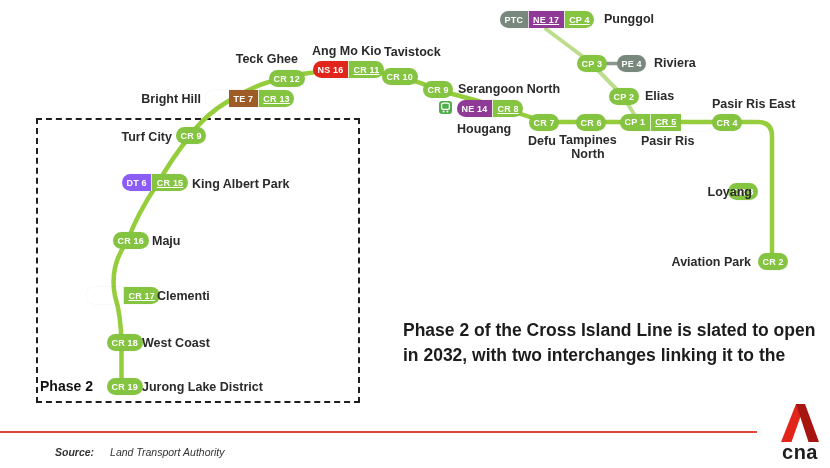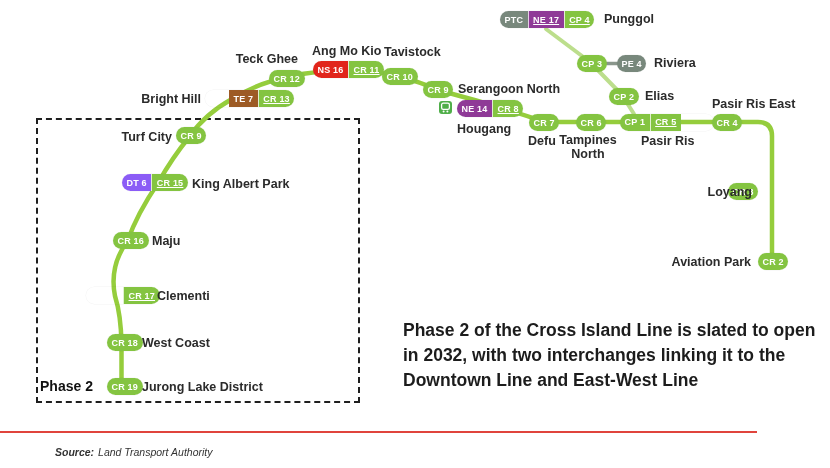--- a/index.html
+++ b/index.html
@@ -41,21 +41,21 @@
   }
   .caption{
     position:absolute;left:403px;top:318px;width:420px;z-index:3;
     font-weight:bold;font-size:17.5px;line-height:25px;color:#1C1C1C;
   }
   .red-divider{position:absolute;left:0;top:431px;width:757px;height:2px;background:#E0443C;z-index:3;}
   .source{
     position:absolute;left:55px;top:446px;z-index:3;font-size:10.5px;color:#333;
     font-style:italic;
   }
-  .source .src-label{font-weight:bold;margin-right:4px;}
+  .source .src-label{font-weight:bold;margin-right:16px;}
   .cna-logo{position:absolute;left:774px;top:404px;width:52px;z-index:3;text-align:center;}
   .cna-logo svg{display:block;margin:0 auto;}
   .cna-text{
     font-weight:bold;font-size:20px;line-height:18px;color:#1E1E1E;
     letter-spacing:0.5px;margin-top:1px;
   }
 </style>
 </head>
 <body>
 
@@ -195,22 +195,28 @@
   <div class="lbl" style="left:142px;top:336px">West Coast</div>
   <div class="lbl" style="left:142px;top:380px">Jurong Lake District</div>
   <div class="lbl" style="right:78px;top:185px">Loyang</div>
   <div class="lbl" style="right:79px;top:255px">Aviation Park</div>
 
   <div class="phase-label">Phase 2</div>
 
   <div class="caption">
     <div>Phase 2 of the Cross Island Line is slated to open</div>
     <div>in 2032, with two interchanges linking it to the</div>
-    <div>Downtown Line and East-West Line</div>
   </div>
 
   <div class="red-divider"></div>
   <div class="source">
     <span class="src-label">Source:</span><span>Land Transport Authority</span>
   </div>
 
+  <div class="cna-logo">
+    <svg width="40" height="38" viewBox="0 0 40 38">
+      <polygon points="16,0 25,0 11.5,38 1,38" fill="#E1251B"></polygon>
+      <polygon points="16,0 25,0 39,38 28.5,38" fill="#A6150F"></polygon>
+    </svg>
+    <div class="cna-text">cna</div>
+  </div>
 
 </div>
 
 </body></html>

